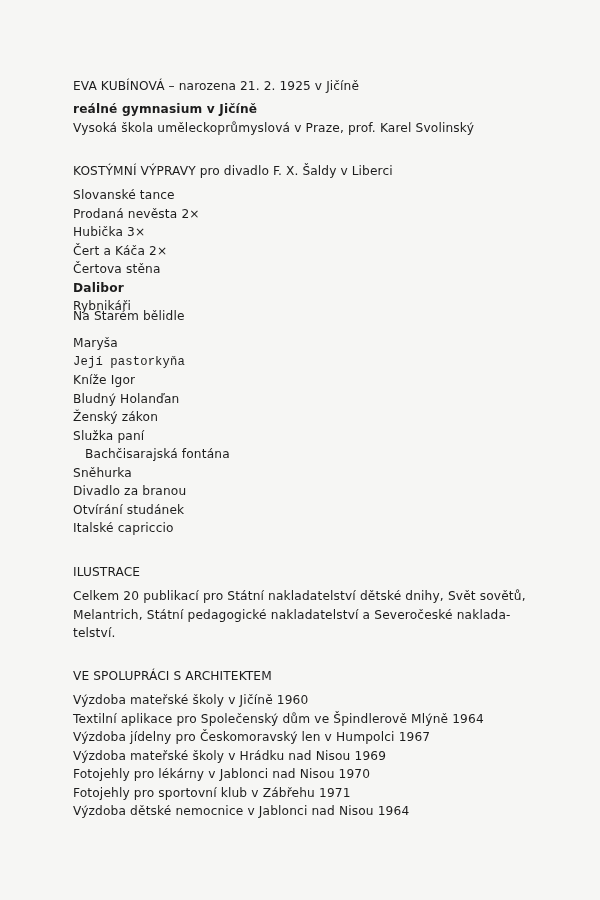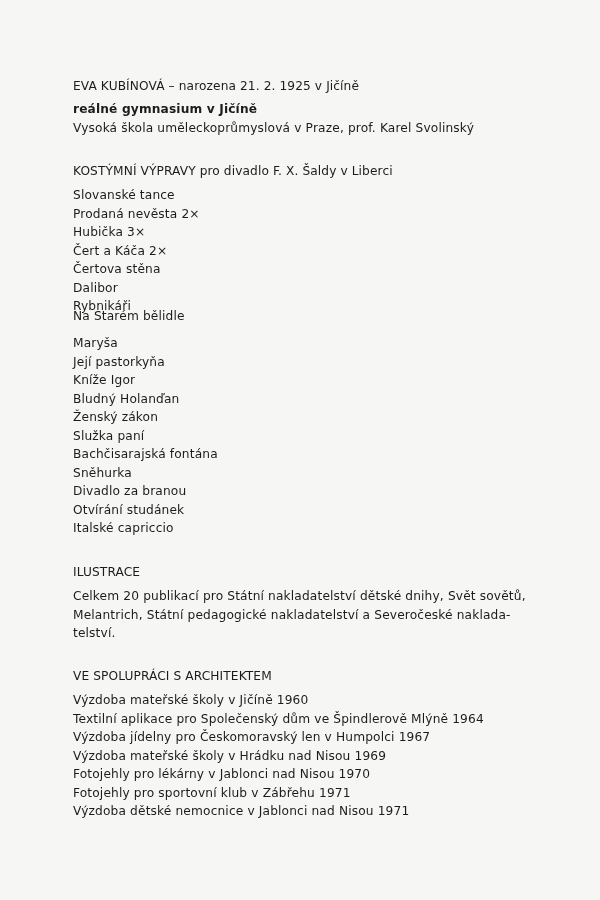--- a/index.html
+++ b/index.html
@@ -45,42 +45,42 @@
   <div class="line" style="top:120px;">Vysoká škola uměleckoprůmyslová v Praze, prof. Karel Svolinský</div>
 
   <div class="line heading" style="top:163px;">
     <span>KOSTÝMNÍ VÝPRAVY</span><span> pro divadlo F. X. Šaldy v Liberci</span>
   </div>
   <div class="line" style="top:187px;">Slovanské tance</div>
   <div class="line" style="top:205.5px;">Prodaná nevěsta 2×</div>
   <div class="line" style="top:224px;">Hubička 3×</div>
   <div class="line" style="top:242.5px;">Čert a Káča 2×</div>
   <div class="line" style="top:261px;">Čertova stěna</div>
-  <div class="line" style="top:279.5px;">Dalibor</div>
+  <div class="line" style="top:279.5px;font-weight:bold;">Dalibor</div>
   <div class="line" style="top:298px;">Rybnikáři</div>
   <div class="line" style="top:308px;">Na Starém bělidle</div>
   <div class="line" style="top:335px;">Maryša</div>
-  <div class="line" style="top:353.5px;">Její pastorkyňa</div>
+  <div class="line" style="top:353.5px;font-family:Liberation Mono, monospace;">Její pastorkyňa</div>
   <div class="line" style="top:372px;">Kníže Igor</div>
   <div class="line" style="top:390.5px;">Bludný Holanďan</div>
   <div class="line" style="top:409px;">Ženský zákon</div>
   <div class="line" style="top:427.5px;">Služka paní</div>
-  <div class="line" style="top:446px;">Bachčisarajská fontána</div>
+  <div class="line" style="top:446px;margin-left:12px;">Bachčisarajská fontána</div>
   <div class="line" style="top:464.5px;">Sněhurka</div>
   <div class="line" style="top:483px;">Divadlo za branou</div>
   <div class="line" style="top:501.5px;">Otvírání studánek</div>
   <div class="line" style="top:520px;">Italské capriccio</div>
 
   <div class="line heading" style="top:564px;">ILUSTRACE</div>
   <div class="line" style="top:588px;">Celkem 20 publikací pro Státní nakladatelství dětské dnihy, Svět sovětů,</div>
   <div class="line" style="top:606.5px;">Melantrich, Státní pedagogické nakladatelství a Severočeské naklada-</div>
   <div class="line" style="top:625px;">telství.</div>
 
   <div class="line heading" style="top:668px;">VE SPOLUPRÁCI S ARCHITEKTEM</div>
   <div class="line" style="top:692px;">Výzdoba mateřské školy v Jičíně 1960</div>
   <div class="line" style="top:710.5px;">Textilní aplikace pro Společenský dům ve Špindlerově Mlýně 1964</div>
   <div class="line" style="top:729px;">Výzdoba jídelny pro Českomoravský len v Humpolci 1967</div>
   <div class="line" style="top:747.5px;">Výzdoba mateřské školy v Hrádku nad Nisou 1969</div>
   <div class="line" style="top:766px;">Fotojehly pro lékárny v Jablonci nad Nisou 1970</div>
   <div class="line" style="top:784.5px;">Fotojehly pro sportovní klub v Zábřehu 1971</div>
-  <div class="line" style="top:803px;">Výzdoba dětské nemocnice v Jablonci nad Nisou 1971</div>
+  <div class="line" style="top:803px;">Výzdoba dětské nemocnice v Jablonci nad Nisou 1964</div>
 
 </div>
 
 </body></html>

